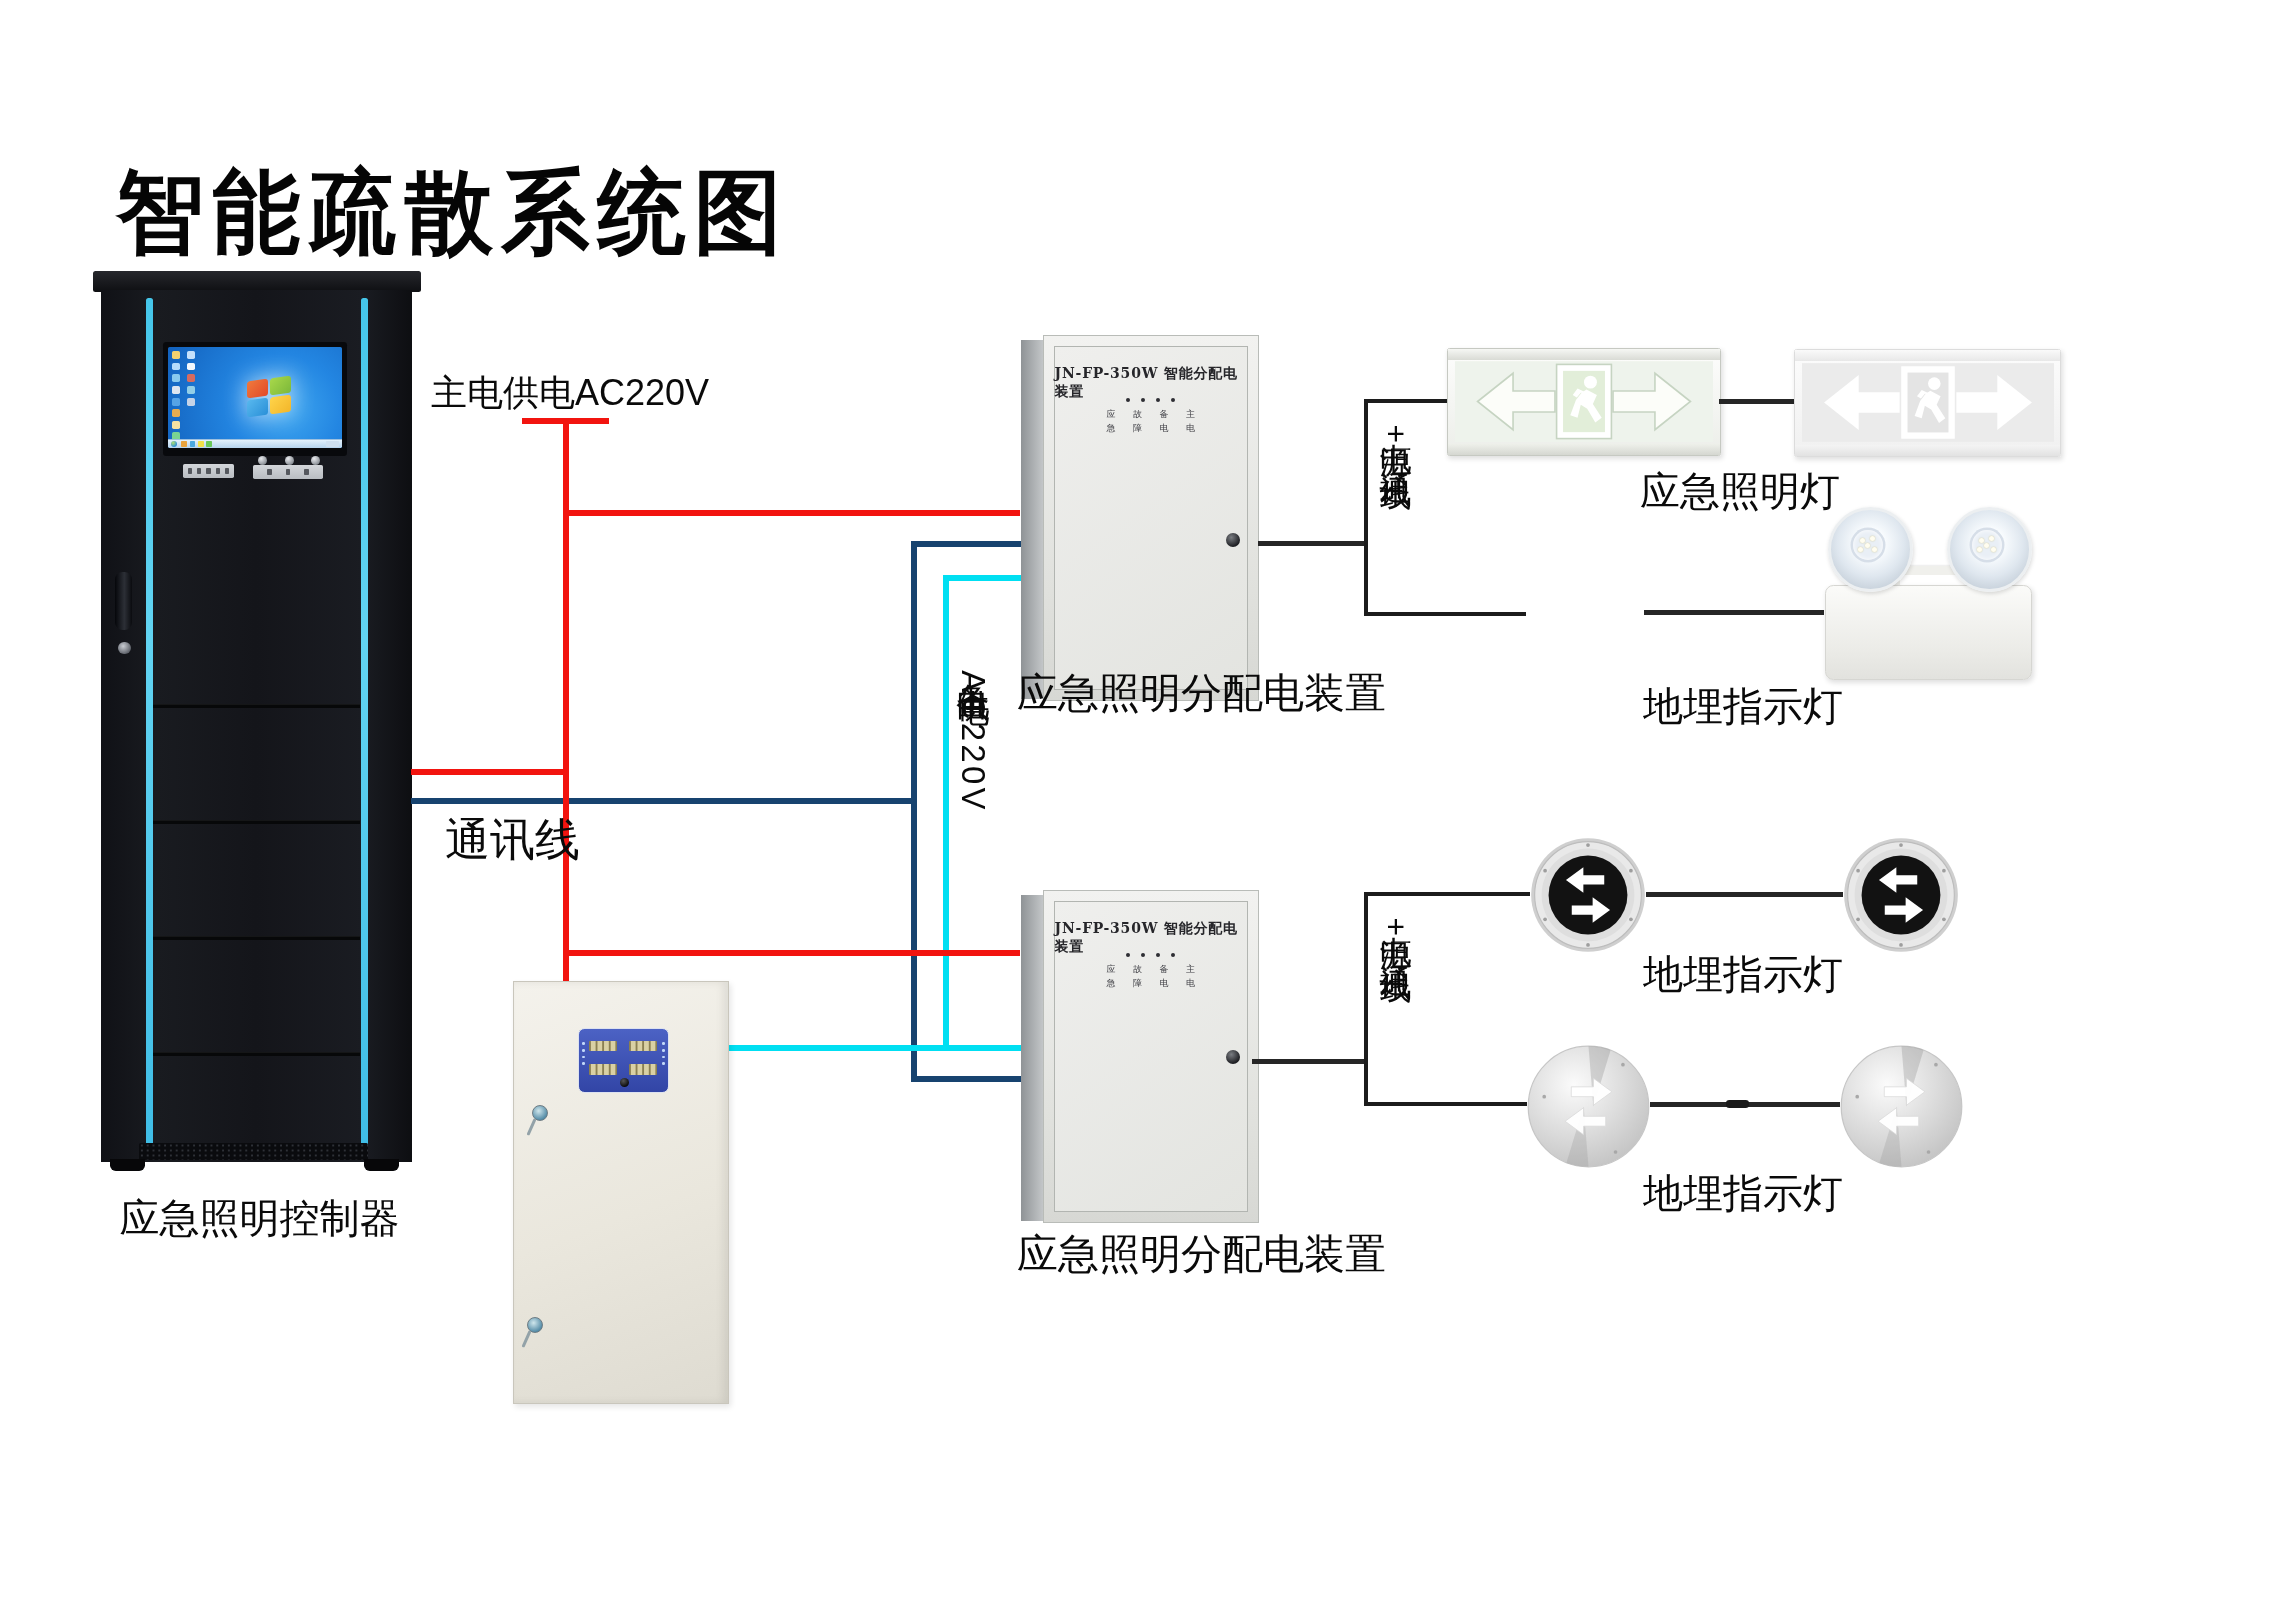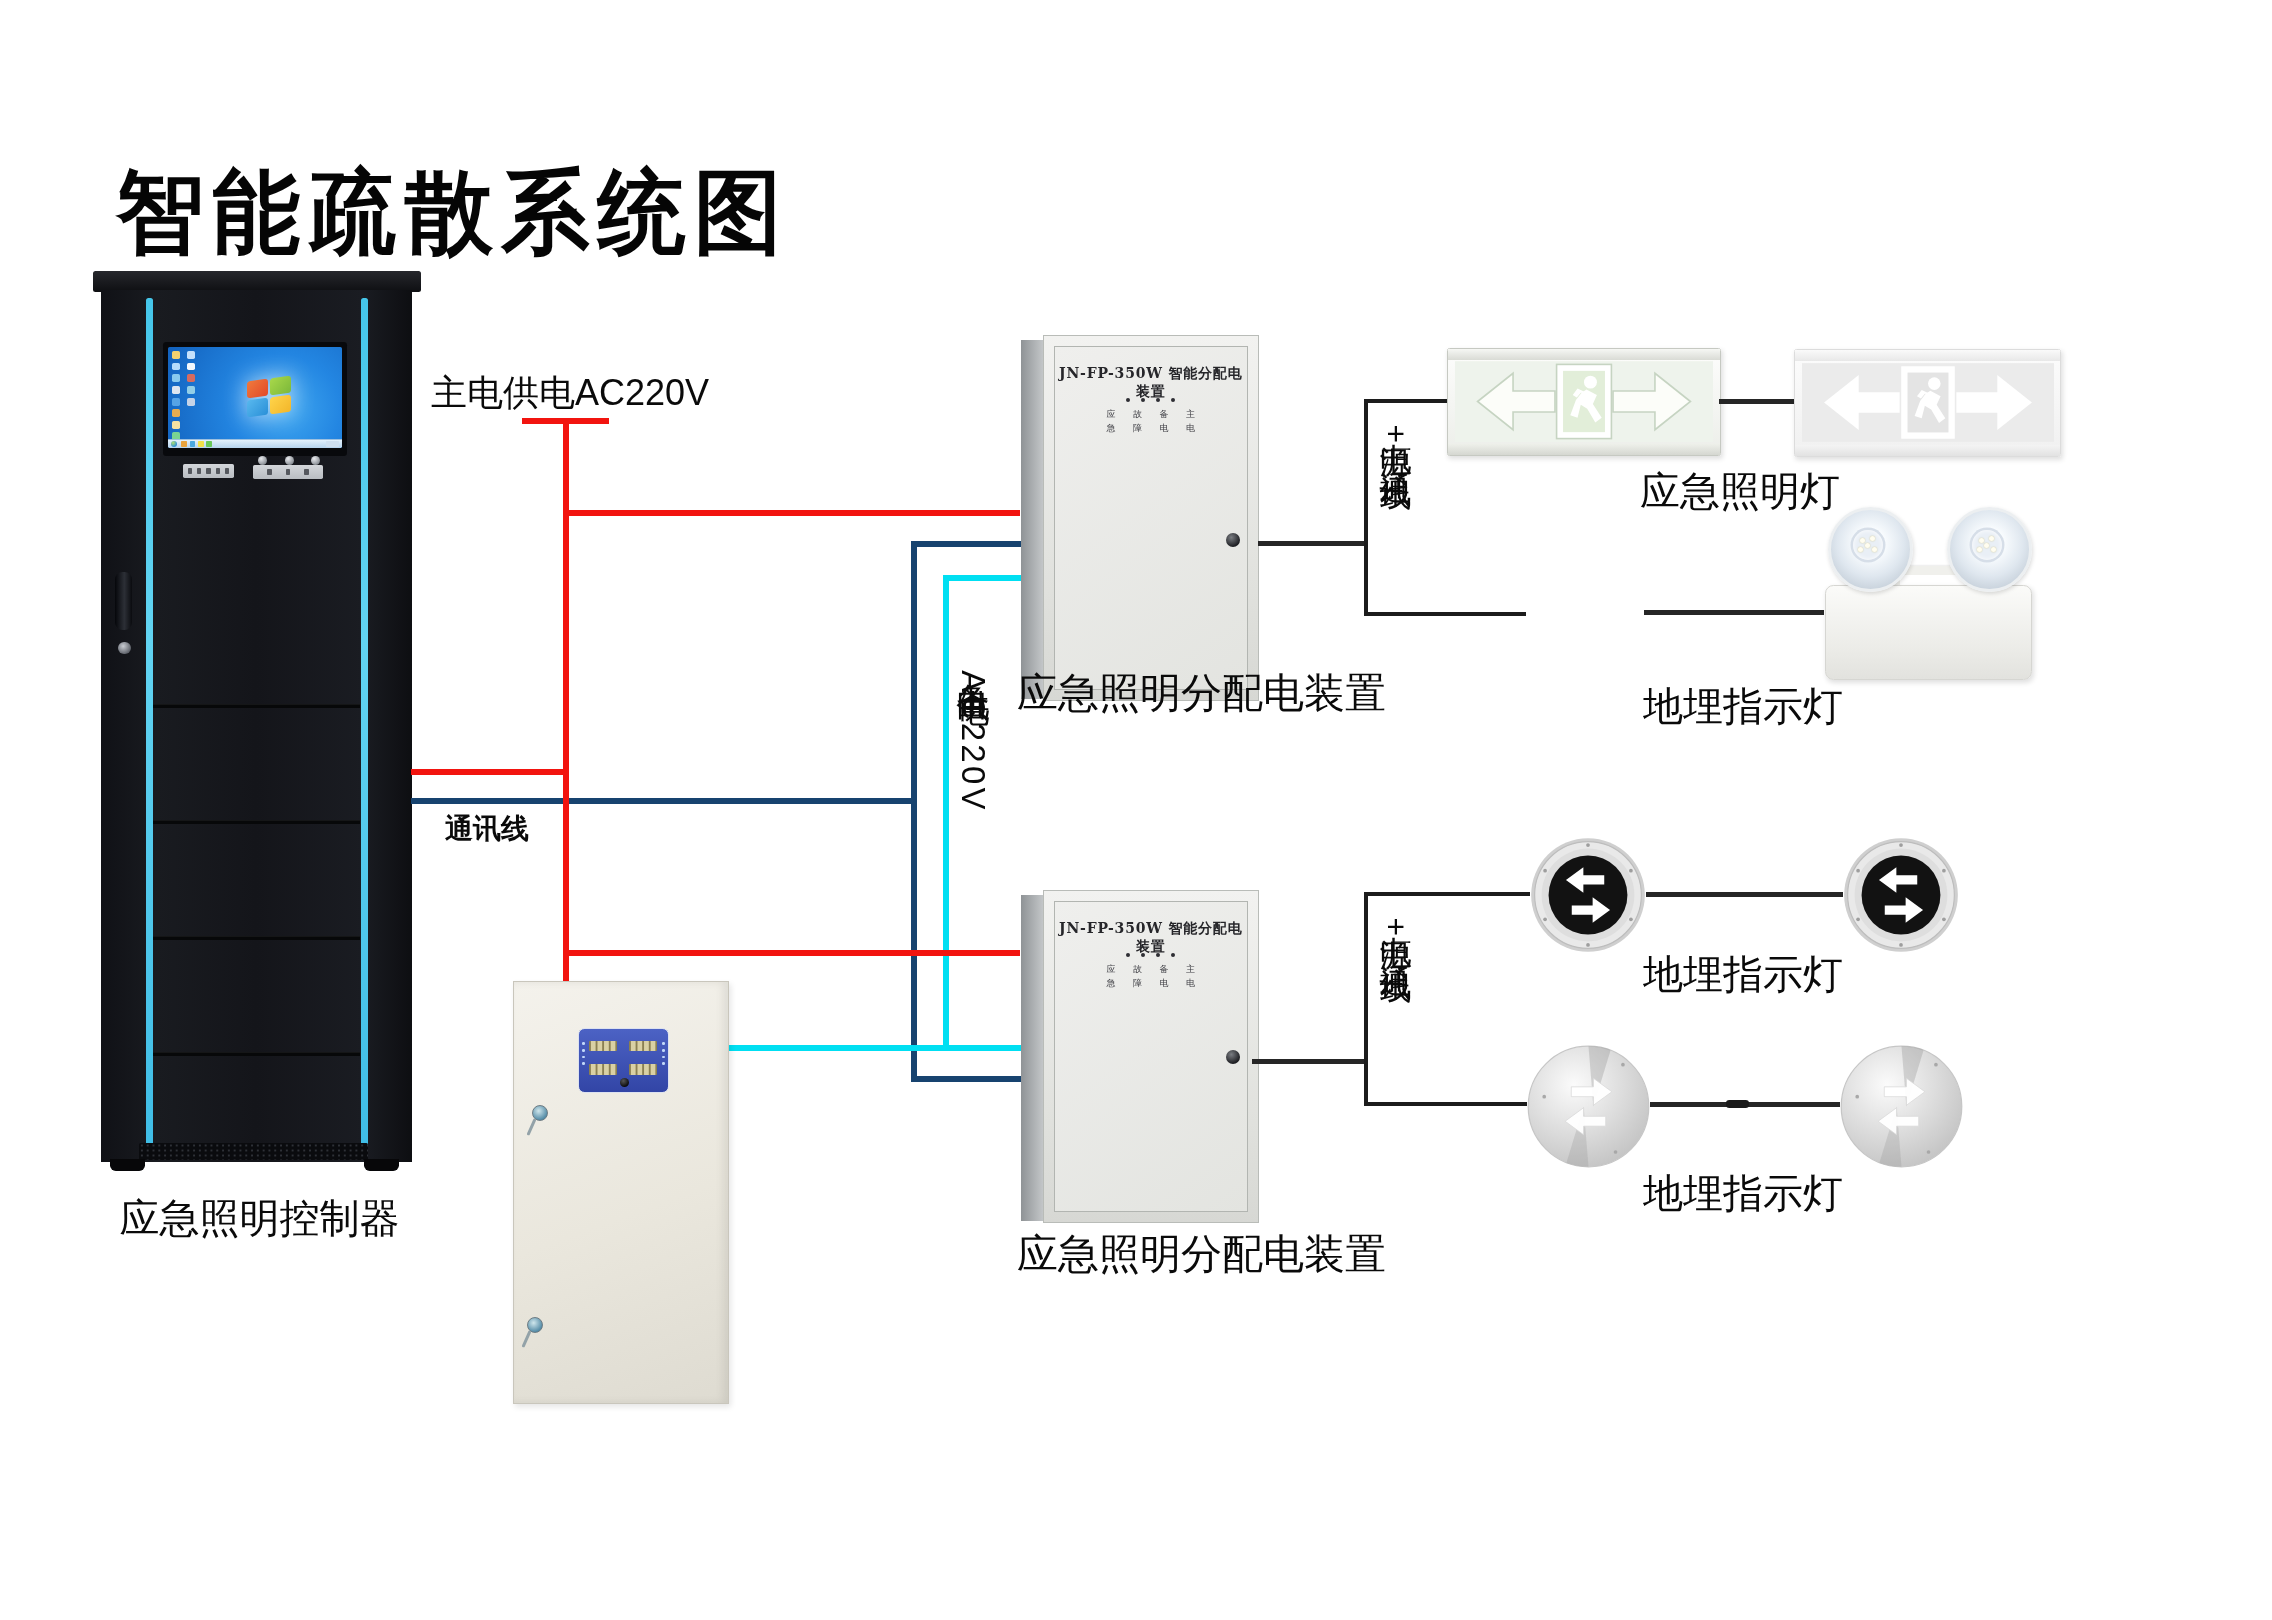--- a/index.html
+++ b/index.html
@@ -48,21 +48,21 @@
         background-image:radial-gradient(circle,#2e3137 1px,transparent 1.2px);background-size:5.8px 5px;border-radius:1.7px;}
   .foot{position:absolute;top:869px;width:35px;height:11.6px;background:#070709;border-radius:0 0 5.8px 5.8px;}
   
   .dbox{position:absolute;width:238px;}
   .dbox .side{position:absolute;left:0;top:5px;width:21.5px;height:calc(100% - 5px);
               background:linear-gradient(90deg,#8f9396,#c3c6c8);}
   .dbox .front{position:absolute;left:21.5px;top:0;right:0;height:100%;
                background:linear-gradient(180deg,#f2f2f0,#e0e1dd 70%,#d7d8d4);border:0.8px solid #b9bcb8;}
   .dbox .door{position:absolute;left:10px;top:10px;right:10px;bottom:10px;border:1.7px solid #b2b5b1;
               background:linear-gradient(145deg,#efefed,#e3e4e0);}
-  .dbox .ptitle{position:absolute;left:0;top:18px;width:100%;text-align:center;font-size:14px;font-weight:700;
+  .dbox .ptitle{position:absolute;left:0;top:18px;width:100%;font-size:14px;font-weight:700;
                 font-family:"DejaVu Serif","Liberation Serif",serif;color:#26262a;letter-spacing:0.8px;}
   .dbox .dots{position:absolute;left:0;top:51px;width:100%;display:flex;justify-content:center;gap:10.8px;}
   .dbox .dots i{width:4.1px;height:4.1px;border-radius:50%;background:#2e2e33;}
   .dbox .ind{position:absolute;left:0;width:100%;text-align:center;font-size:9px;color:#3c3c42;letter-spacing:7.5px;text-indent:7.5px;}
   .dbox .dknob{position:absolute;width:14px;height:14px;border-radius:50%;
                background:radial-gradient(circle at 38% 32%,#7a7d82,#1e1f23 70%);}
   
   .br-v{position:absolute;width:4.1px;background:#1c1c1c;}
   .br-h{position:absolute;height:4.1px;background:#1c1c1c;}
   
@@ -198,21 +198,21 @@
   <div class="wire w-cyan" style="left:943px;top:575px;width:5.8px;height:475px;"></div>
   <div class="wire w-cyan" style="left:943px;top:575px;width:78px;height:5.8px;"></div>
 
   <div class="wire w-red" style="left:522px;top:418px;width:87px;height:5.8px;"></div>
   <div class="wire w-red" style="left:563px;top:421px;width:5.8px;height:563px;"></div>
   <div class="wire w-red" style="left:565px;top:510px;width:455px;height:5.8px;"></div>
   <div class="wire w-red" style="left:411px;top:769px;width:157px;height:5.8px;"></div>
   <div class="wire w-red" style="left:565px;top:950px;width:455px;height:5.8px;"></div>
 
   <div class="lbl lbl-left" style="left:431px;top:369px;font-size:36px;">主电供电AC220V</div>
-  <div class="lbl lbl-left" style="left:445px;top:810px;font-size:28px;font-weight:bold;">通讯线</div>
+  <div class="lbl lbl-left" style="left:445px;top:810px;font-size:45px;">通讯线</div>
   <div class="vlbl" style="left:950px;top:657px;">备电供电AC220V</div>
 
   <div class="psbox">
     <div class="ppanel">
       <div class="pdisp" style="left:10px;top:11.6px;"></div>
       <div class="pdisp" style="left:50px;top:11.6px;"></div>
       <div class="pdisp" style="left:10px;top:35px;"></div>
       <div class="pdisp" style="left:50px;top:35px;"></div>
       <div class="pled" style="left:3.3px;top:13.2px;"></div>
       <div class="pled" style="left:3.3px;top:20px;"></div>

